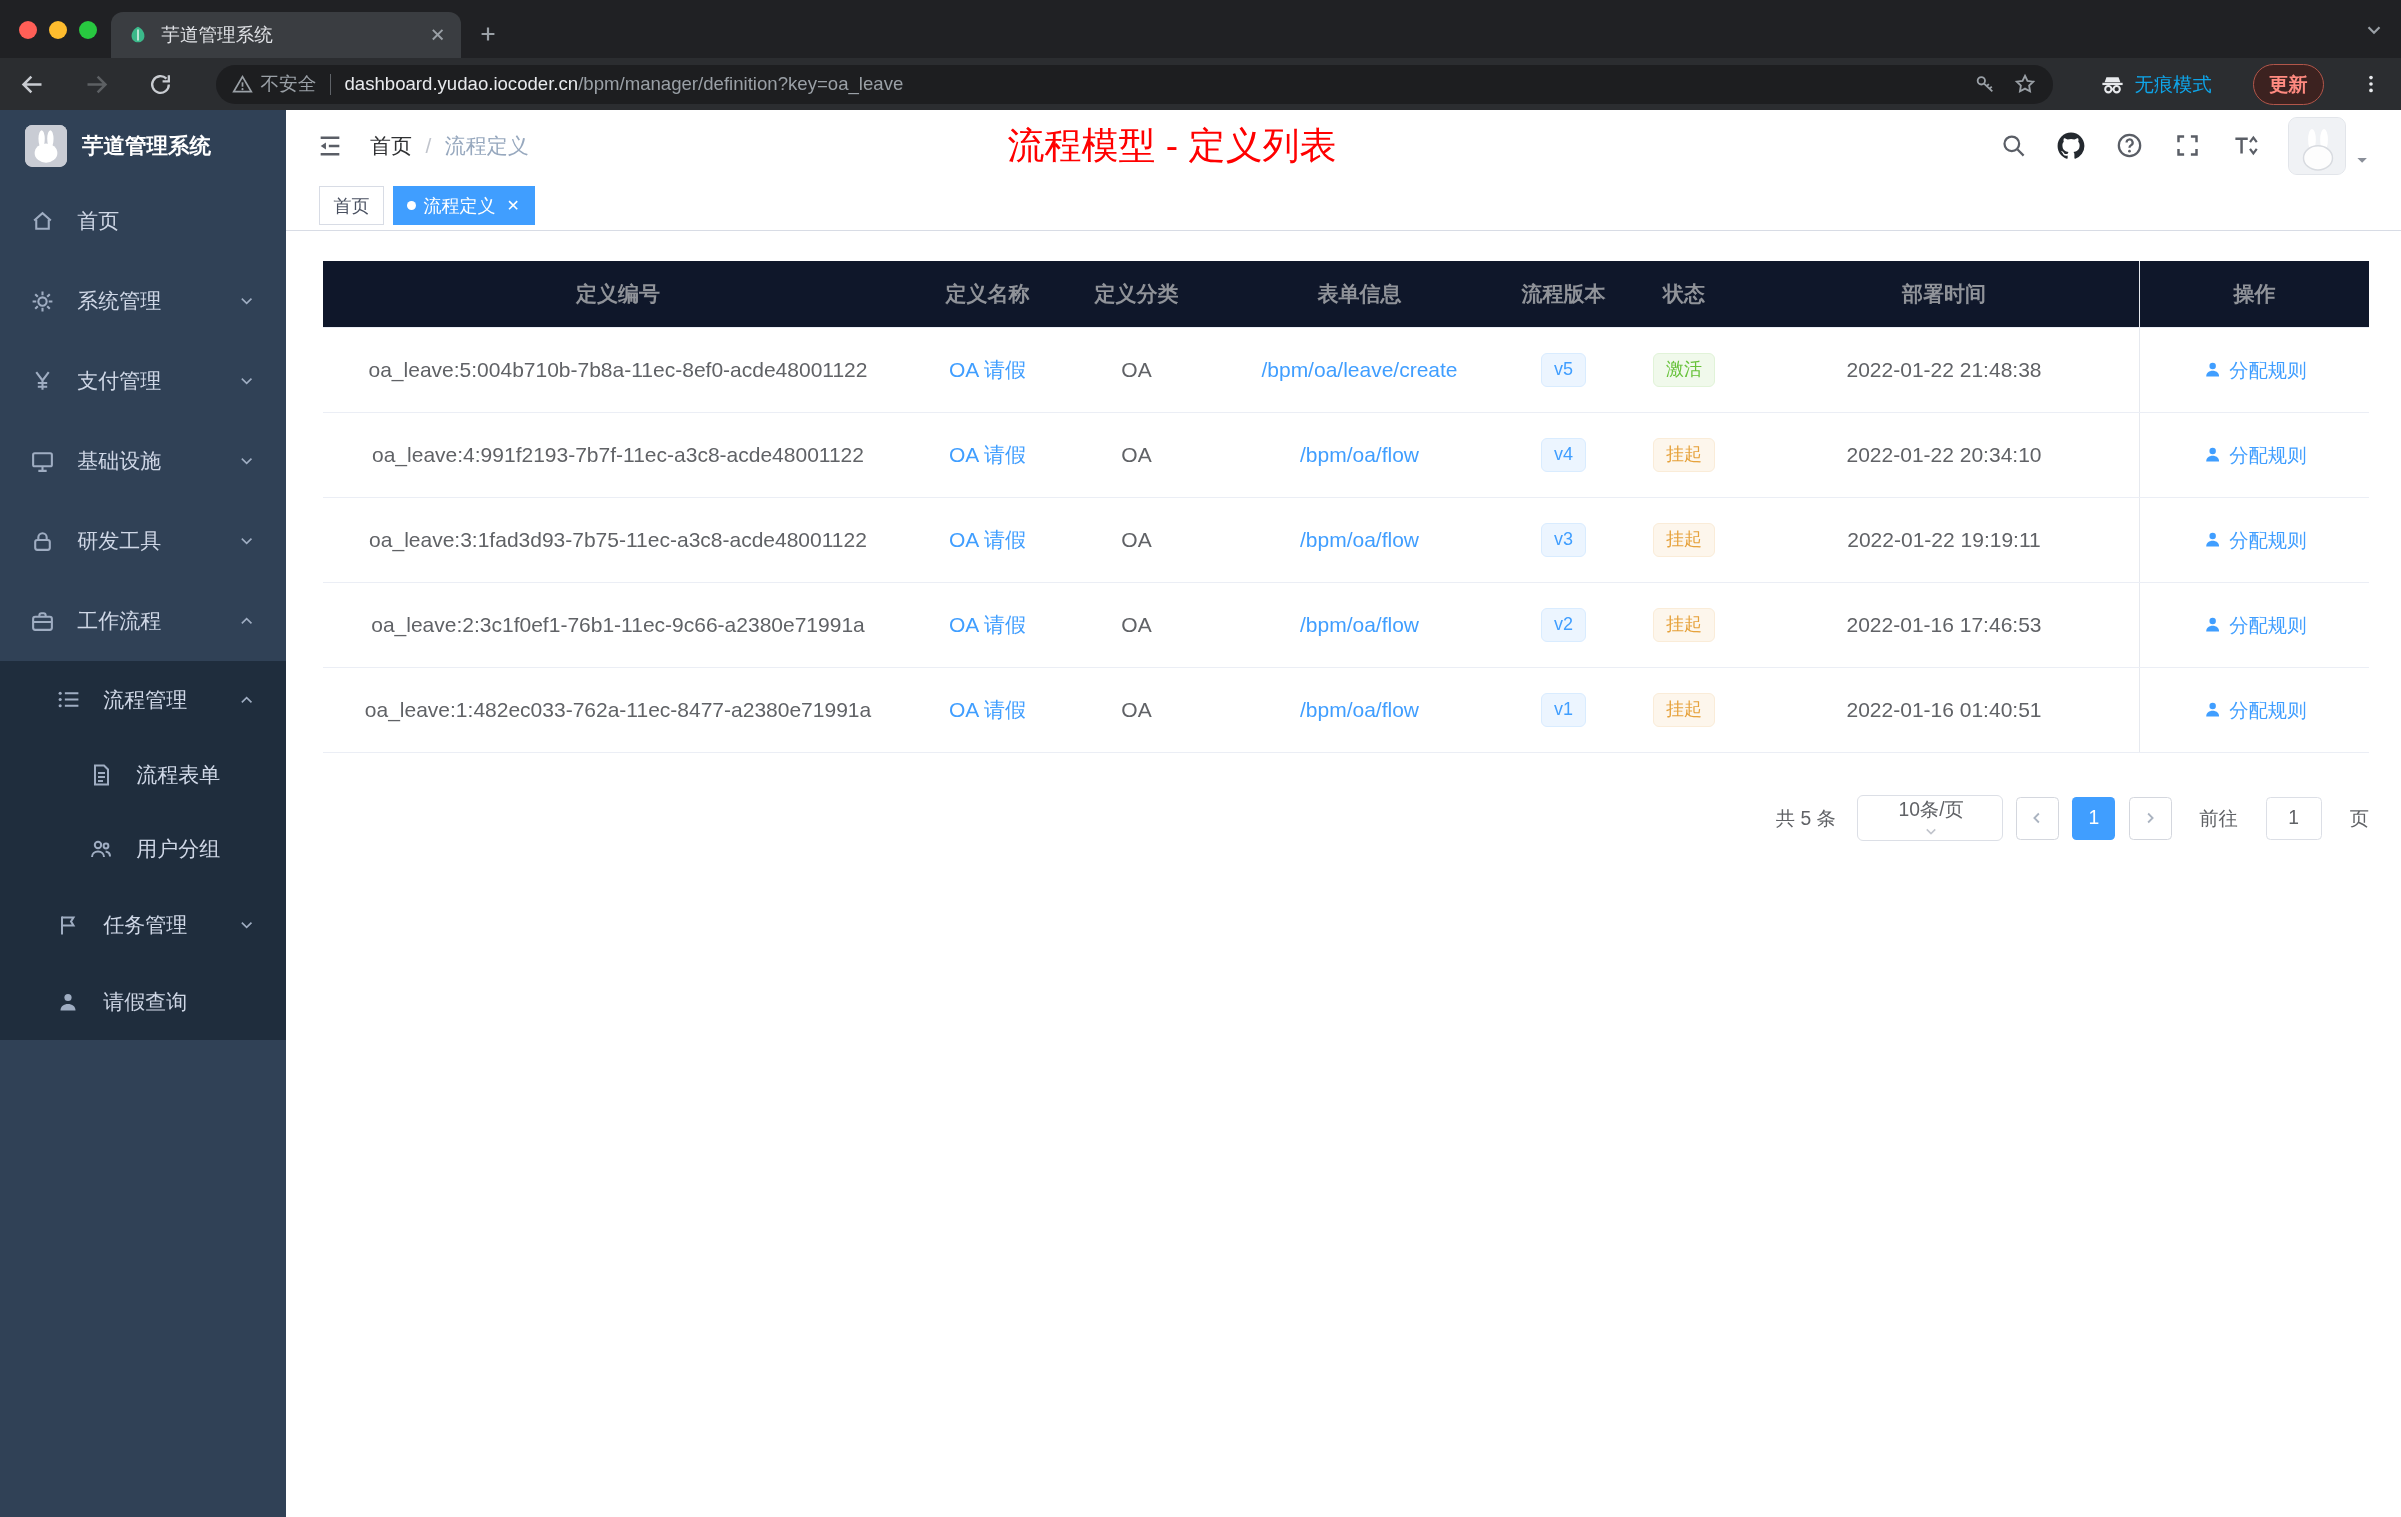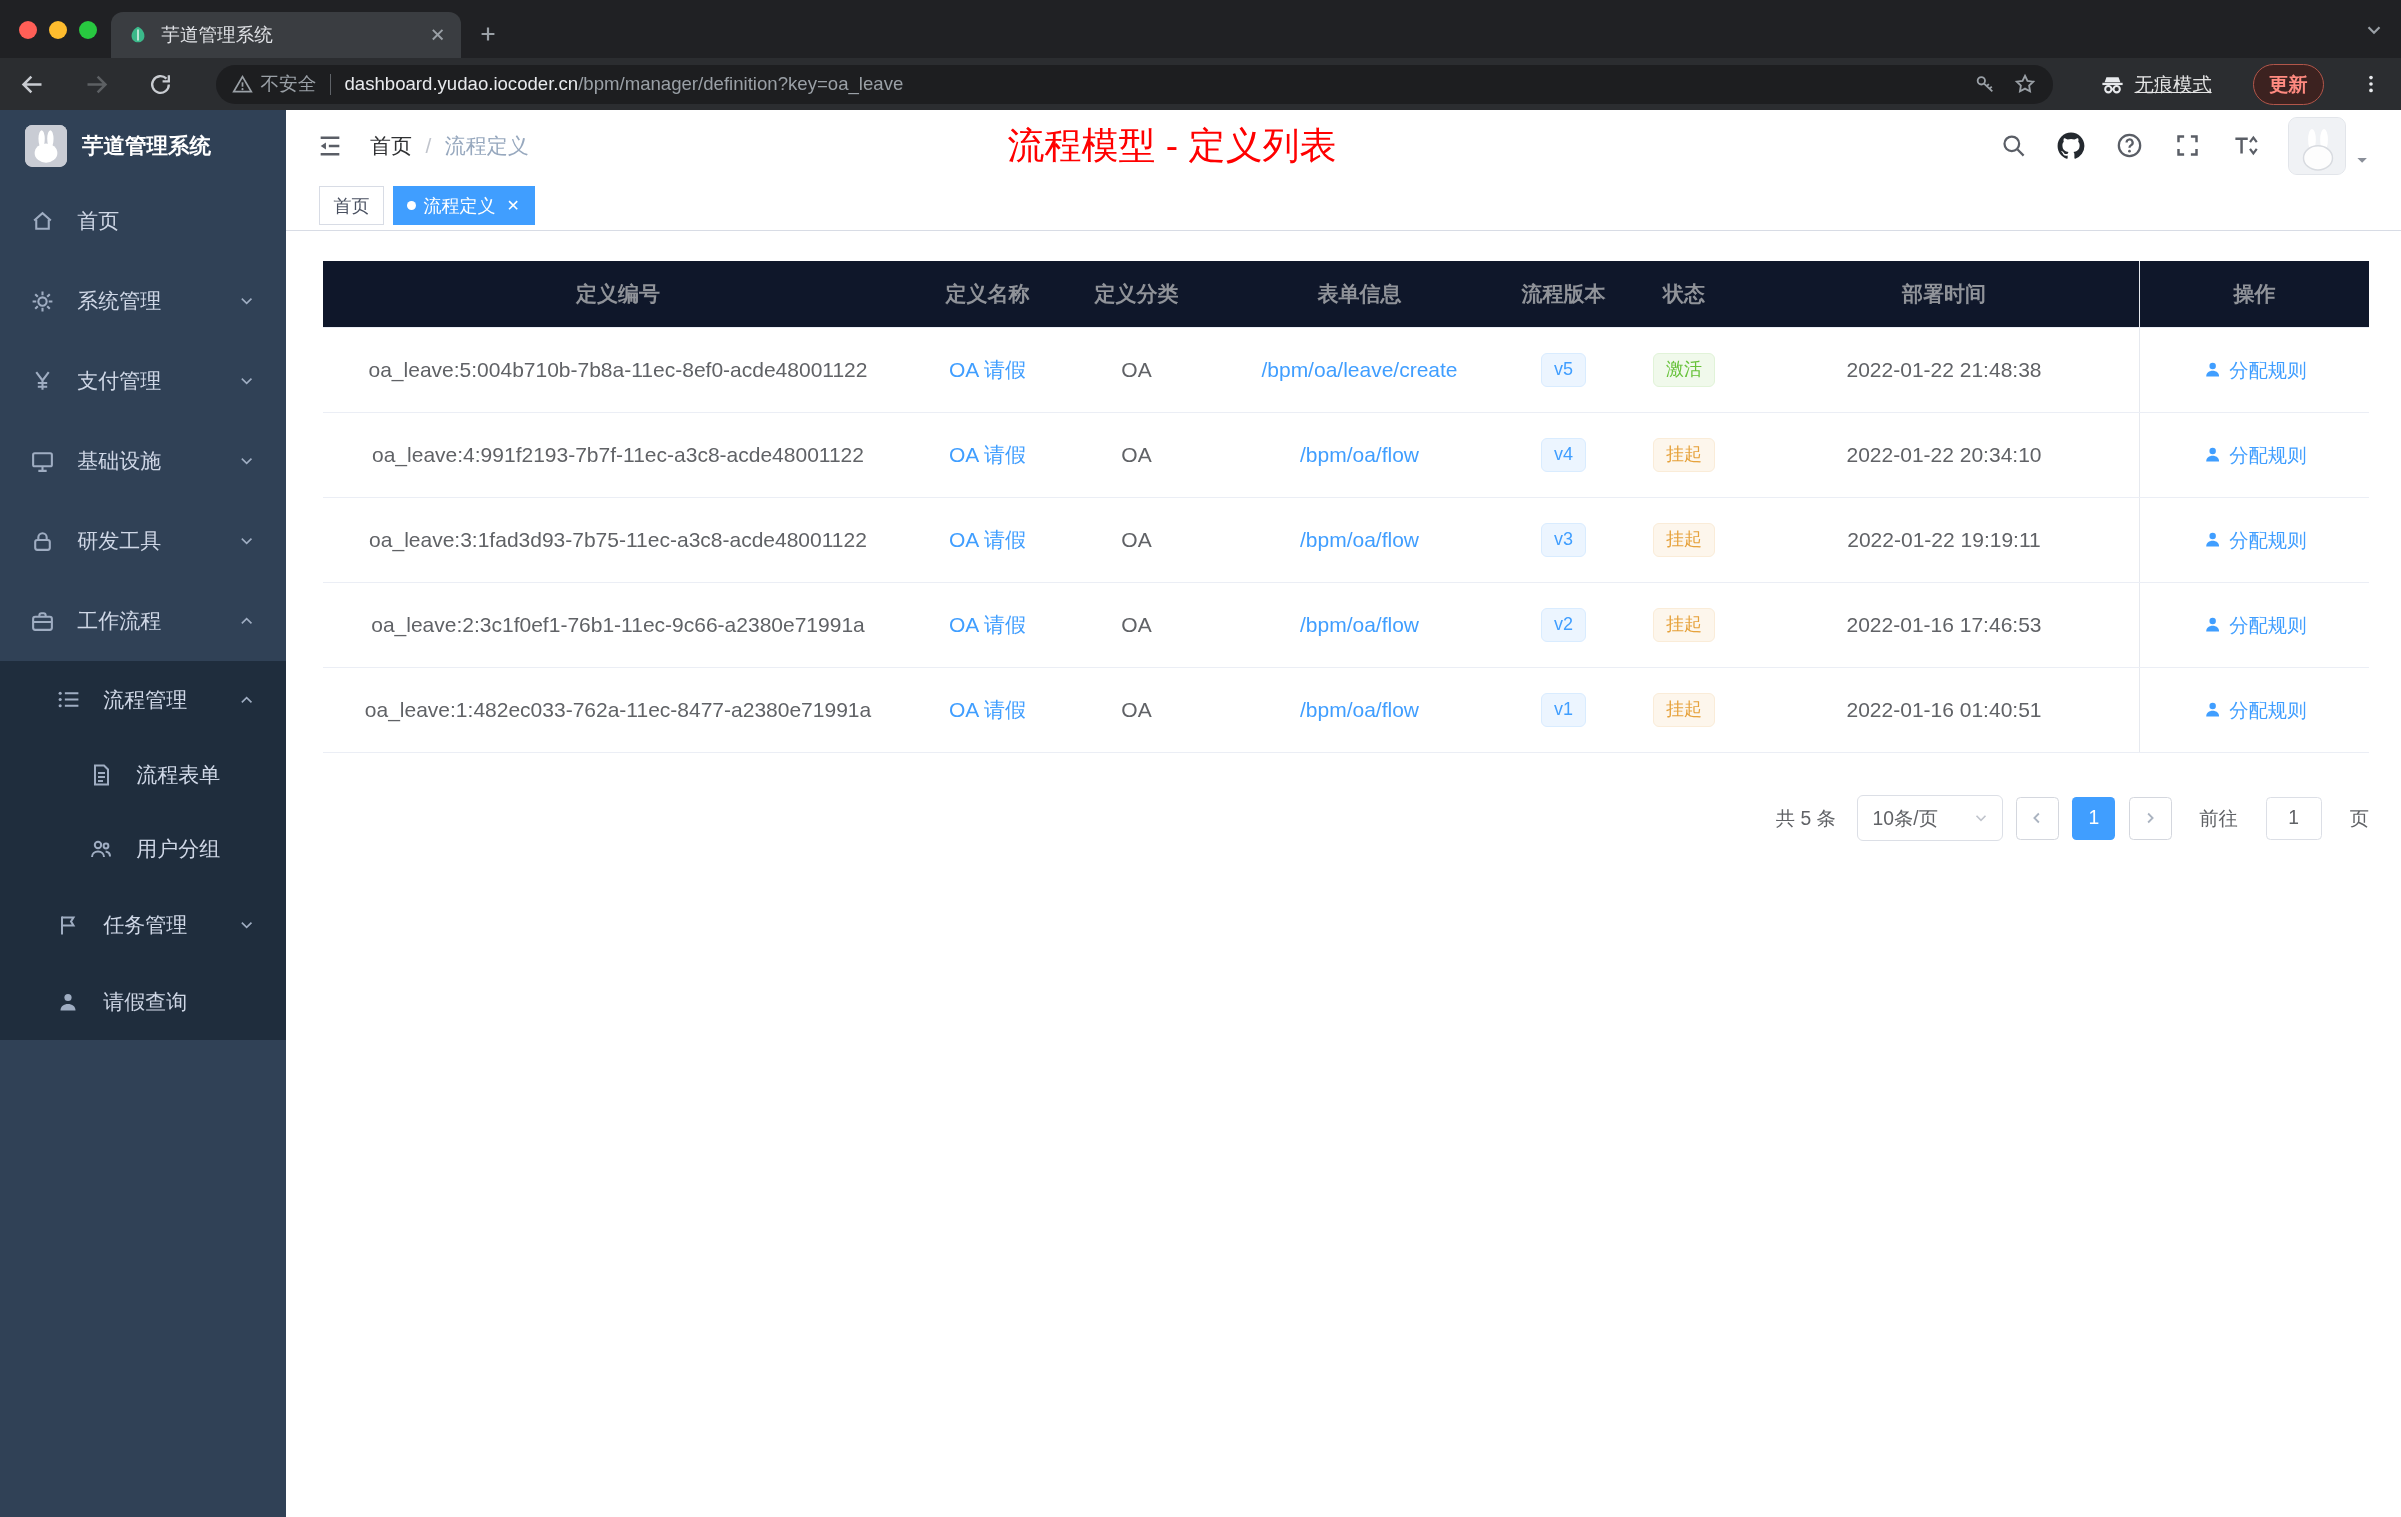--- a/index.html
+++ b/index.html
@@ -21,21 +21,21 @@
   .toolbar { height:52px; background:#2b2d30; display:flex; align-items:center; padding:0 13.4px; gap:25px; }
   .navbtn { width:39px; height:39px; display:flex; align-items:center; justify-content:center; }
   .omnibox { flex:1; height:39px; background:#1d1e20; border-radius:19.3px; margin:0 10.4px; display:flex; align-items:center; padding:0 16.3px; }
   .omni-sec { color:#9aa0a6; font-size:18.6px; margin-left:7.4px; }
   .omni-div { width:1.5px; height:21px; background:#5f6368; margin:0 13.4px; }
   .omni-host { color:#e8eaed; font-size:18.6px; }
   .omni-path { color:#9aa0a6; font-size:18.6px; }
   .omni-spacer { flex:1; }
   .omni-ic { margin-left:18px; }
   .incog { display:flex; align-items:center; gap:9px; margin:0 10.4px; }
-  .incog-label { color:#e5e5e5; font-size:19.3px; white-space:nowrap;text-decoration:underline; }
+  .incog-label { color:#0ea5e9; font-size:19.3px; white-space:nowrap; }
   .update-chip { display:flex; align-items:center; gap:7.4px; background:#3c2220; border:1.5px solid #b2564a;
                  color:#ff8a80; border-radius:22px; padding:6px 15px; font-size:19.3px; font-weight:bold; margin:0 6px; white-space:nowrap; }
   .kebab { width:33px; height:39px; display:flex; align-items:center; justify-content:center; }
 
   
   .app { display:flex; height:1408px; }
   .sidebar { width:286px; background:#304156; flex:none; }
   .side-head { height:71px; display:flex; align-items:center; gap:15px; padding-left:25px; }
   .side-avatar { width:42px; height:42px; border-radius:7.4px; background:#c9ccd4; overflow:hidden; flex:none; }
   .side-title { color:#ffffff; font-size:21.5px; font-weight:bold; white-space:nowrap; }
@@ -87,21 +87,21 @@
   .pill-ver { background:#ecf5ff; border:1.5px solid #d9ecff; color:#409eff; }
   .pill-success { background:#f0f9eb; border:1.5px solid #e1f3d8; color:#67c23a; }
   .pill-warning { background:#fdf6ec; border:1.5px solid #faecd8; color:#e6a23c; }
   .op-link { display:flex; align-items:center; gap:7.4px; color:#409eff; font-size:19.3px; cursor:pointer; }
 
   
   .pager { width:2046px; margin-top:42px; display:flex; justify-content:flex-end; align-items:center; gap:13.4px;
            font-size:19.3px; color:#606266; }
   .pg-total { margin-right:7.4px; }
   .pg-select { min-width:146px; height:46px; border:1.5px solid #dcdfe6; border-radius:6px; display:flex;
-               align-items:center; justify-content:space-between; padding:0 12px 0 15px; color:#606266; cursor:pointer; background:#fff; }
+               align-items:center; justify-content:space-between; padding:0 12px 0 15px; color:#606266; cursor:pointer; background:#fff;flex-direction:column; }
   .pg-btn { width:43px; height:43px; border:1.5px solid #d4d7de; border-radius:4.5px; background:#fff;
             display:flex; align-items:center; justify-content:center; cursor:pointer; }
   .pg-page { width:43px; height:43px; border-radius:4.5px; background:#409eff; color:#fff; display:flex;
              align-items:center; justify-content:center; font-size:19.3px; cursor:pointer; }
   .pg-goto { display:flex; align-items:center; gap:28px; margin-left:14px; }
   .pg-input { width:56px; height:43px; border:1.5px solid #dcdfe6; border-radius:4.5px; text-align:center;
               font-size:19.3px; color:#606266; font-family:inherit; outline:none; background:#fff; }
 </style>
 </head>
 <body>

